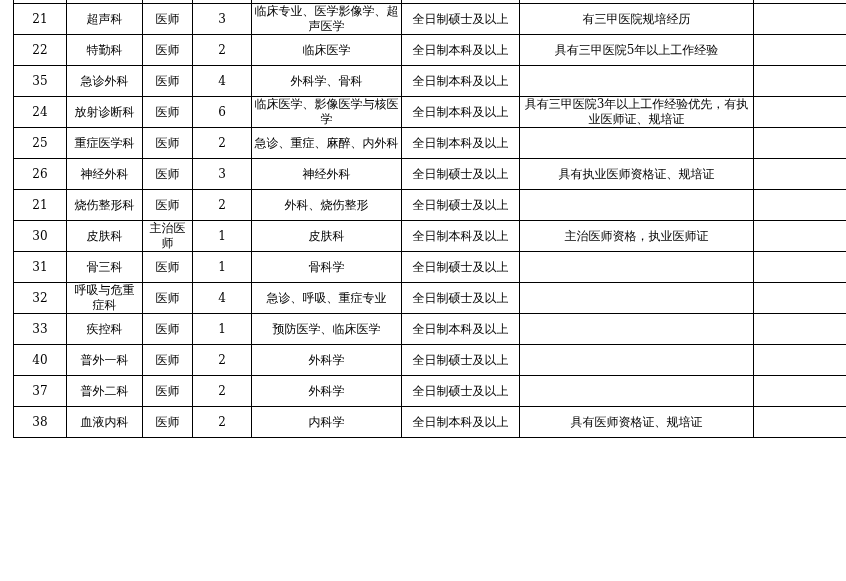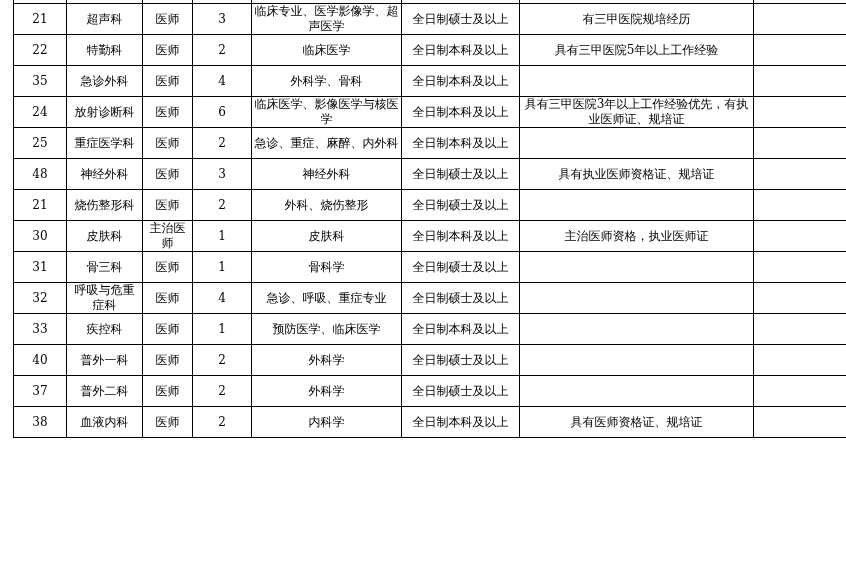--- a/index.html
+++ b/index.html
@@ -110,21 +110,21 @@
     <td>25</td>
     <td class="pad3">重症医学科</td>
     <td>医师</td>
     <td>2</td>
     <td>急诊、重症、麻醉、内外科</td>
     <td>全日制本科及以上</td>
     <td class="pad3"></td>
     <td></td>
   </tr>
       <tr>
-    <td>48</td>
+    <td>26</td>
     <td class="pad3">神经外科</td>
     <td>医师</td>
     <td>3</td>
     <td>神经外科</td>
     <td>全日制硕士及以上</td>
     <td class="pad3">具有执业医师资格证、规培证</td>
     <td></td>
   </tr>
       <tr>
     <td>21</td>

